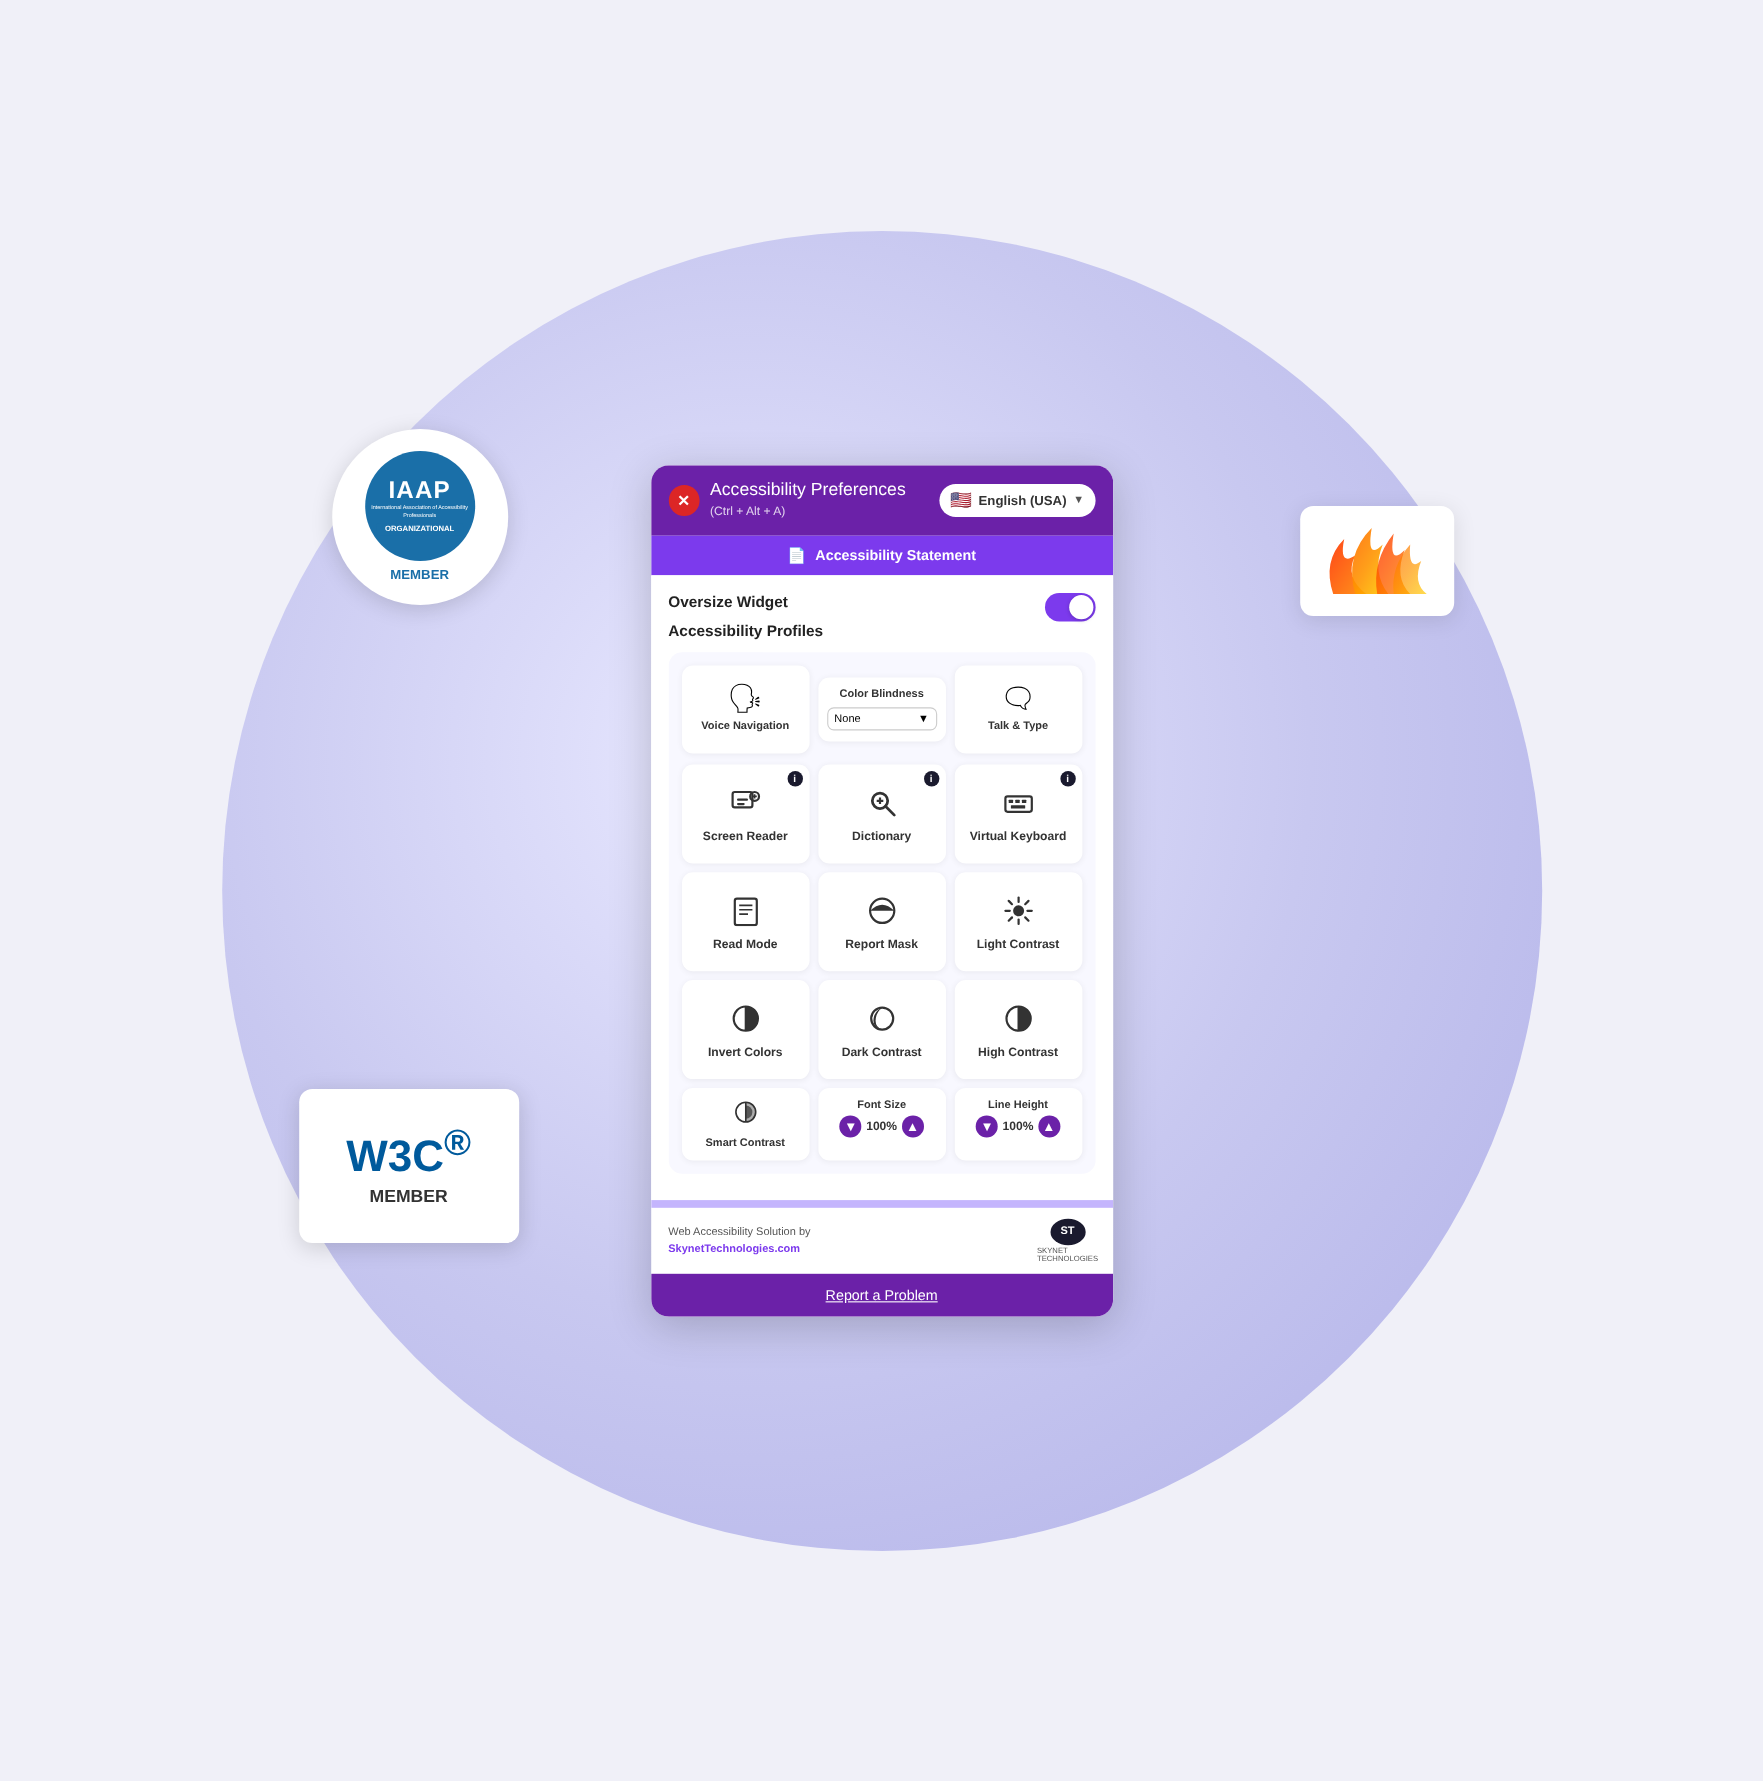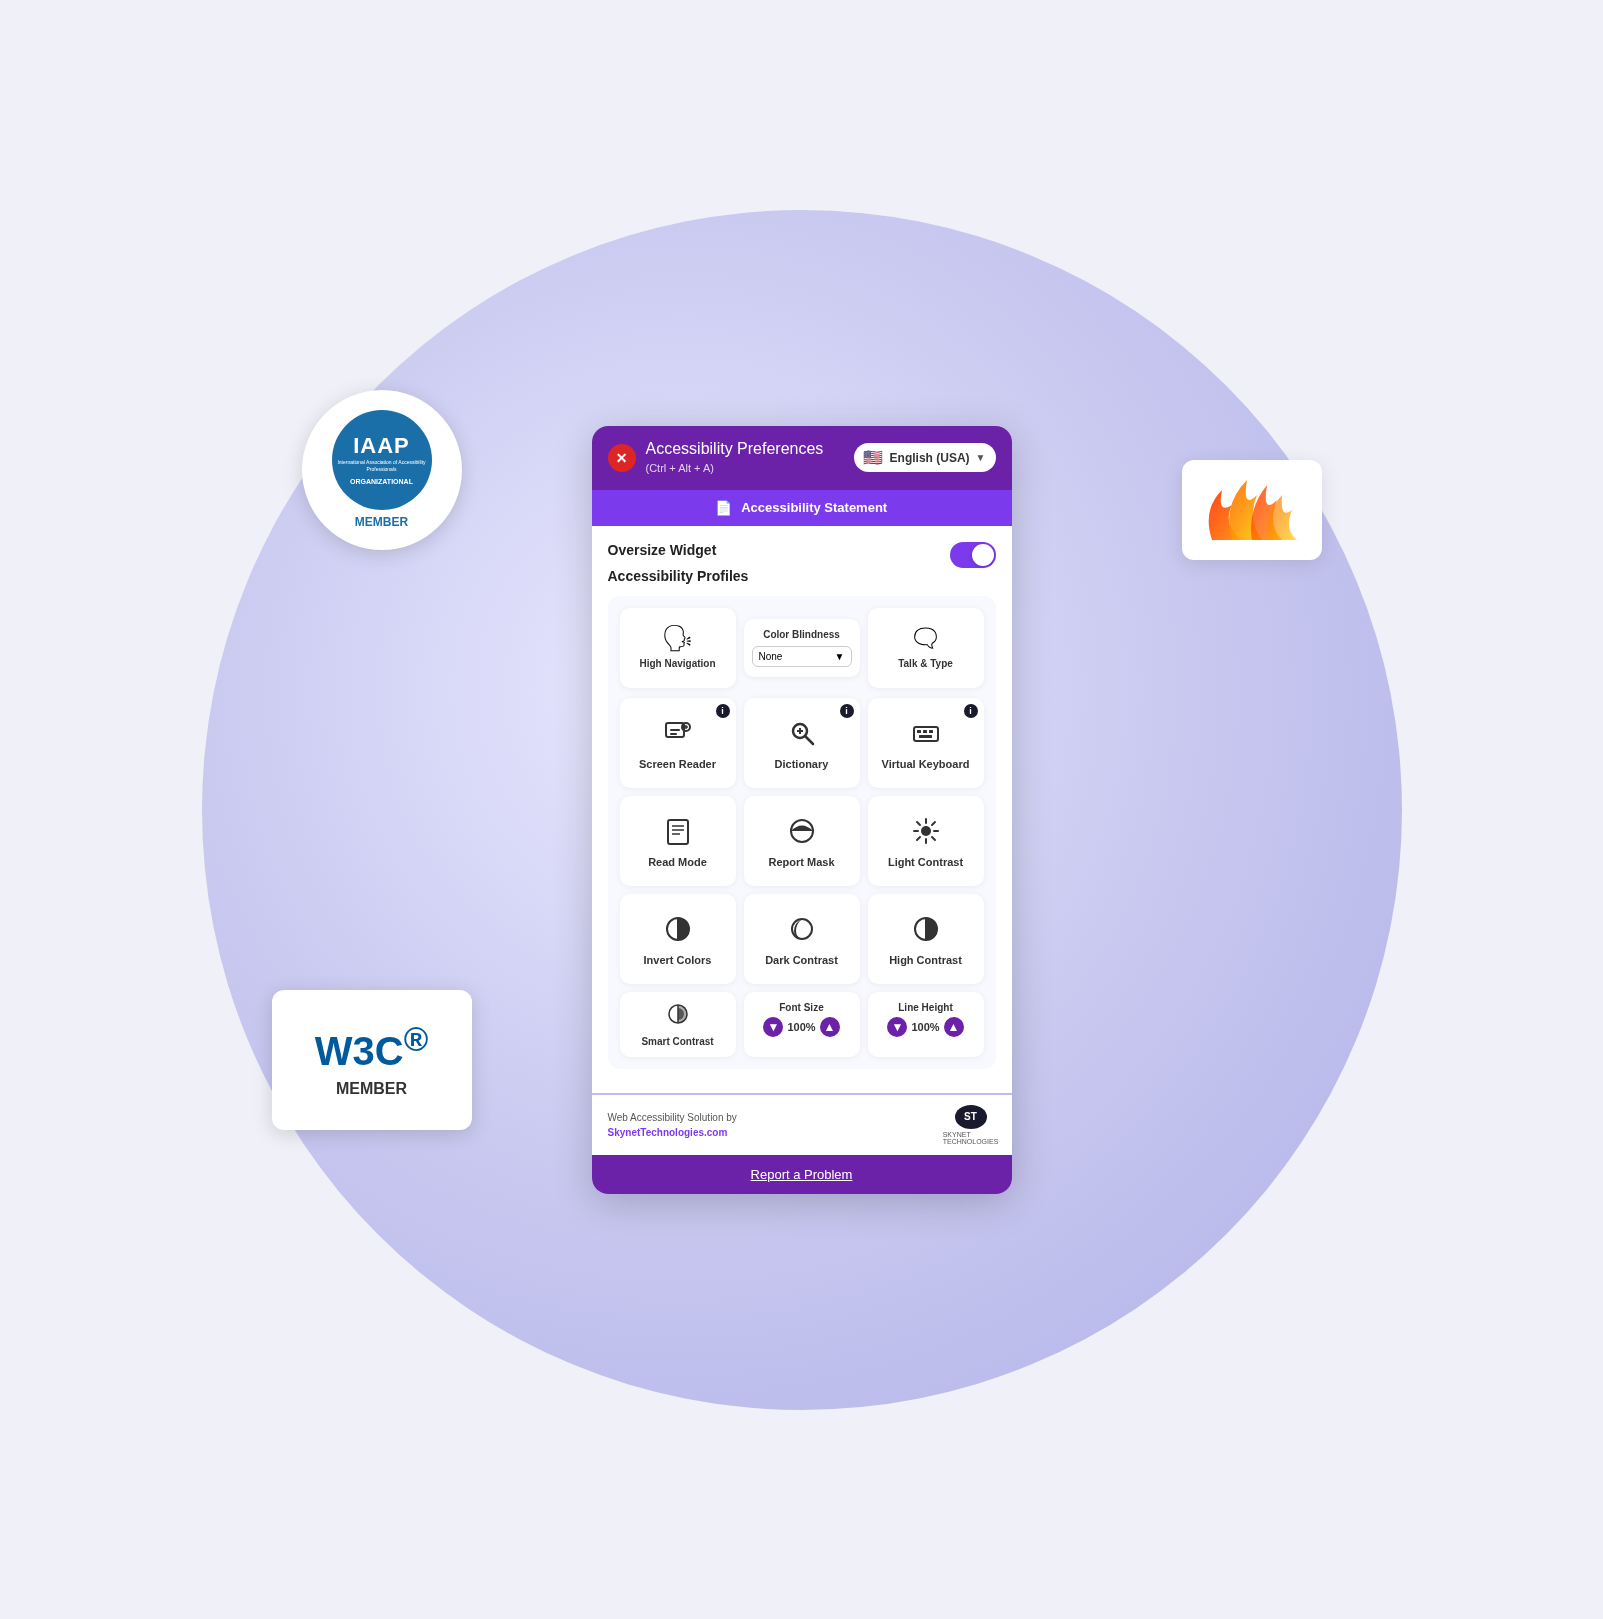--- a/index.html
+++ b/index.html
@@ -420,21 +420,21 @@
     }
     .adj-val {
       font-size: 11px;
       font-weight: 600;
       color: #333;
     }
 
     
     .widget-footer {
       padding: 10px 16px;
-      border-top: 2px solid #c4b5fd;
+      border-top: 7px solid #c4b5fd;
       display: flex;
       align-items: center;
       justify-content: space-between;
     }
     .footer-text {
       font-size: 10px;
       color: #555;
       line-height: 1.5;
     }
     .footer-link {
@@ -551,21 +551,21 @@
       </div>
 
       <div class="profiles-label">Accessibility Profiles</div>
 
       <div class="profiles-section">
 
         <div class="top-profiles-row">
 
           <div class="profile-cell">
             <span class="profile-icon">🗣</span>
-            <span class="profile-label">High Navigation</span>
+            <span class="profile-label">Voice Navigation</span>
           </div>
 
           <div class="color-blindness-cell">
             <span class="cb-label">Color Blindness</span>
             <div class="cb-dropdown">
               <span>None</span>
               <span>▼</span>
             </div>
           </div>
 

